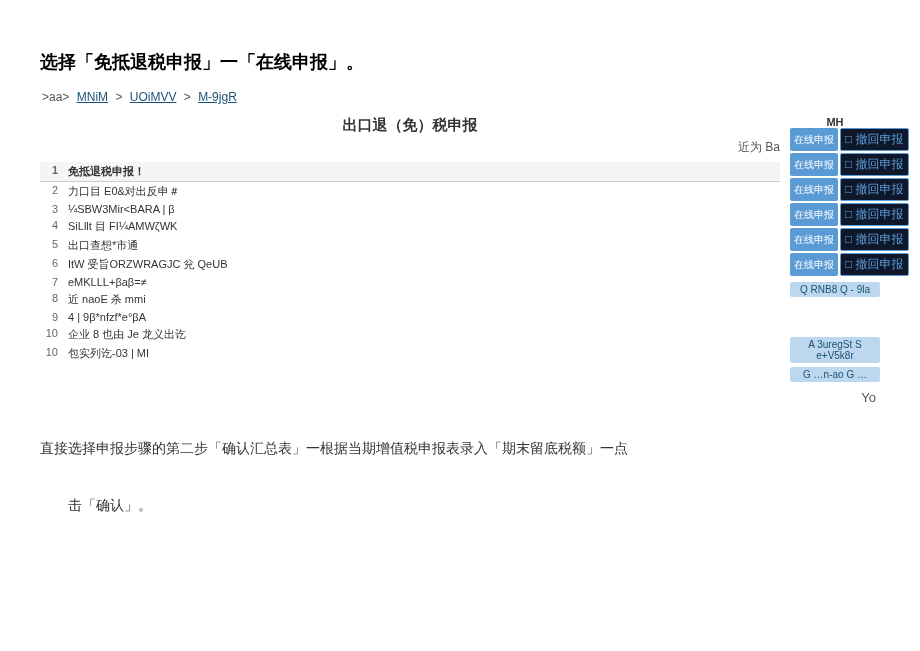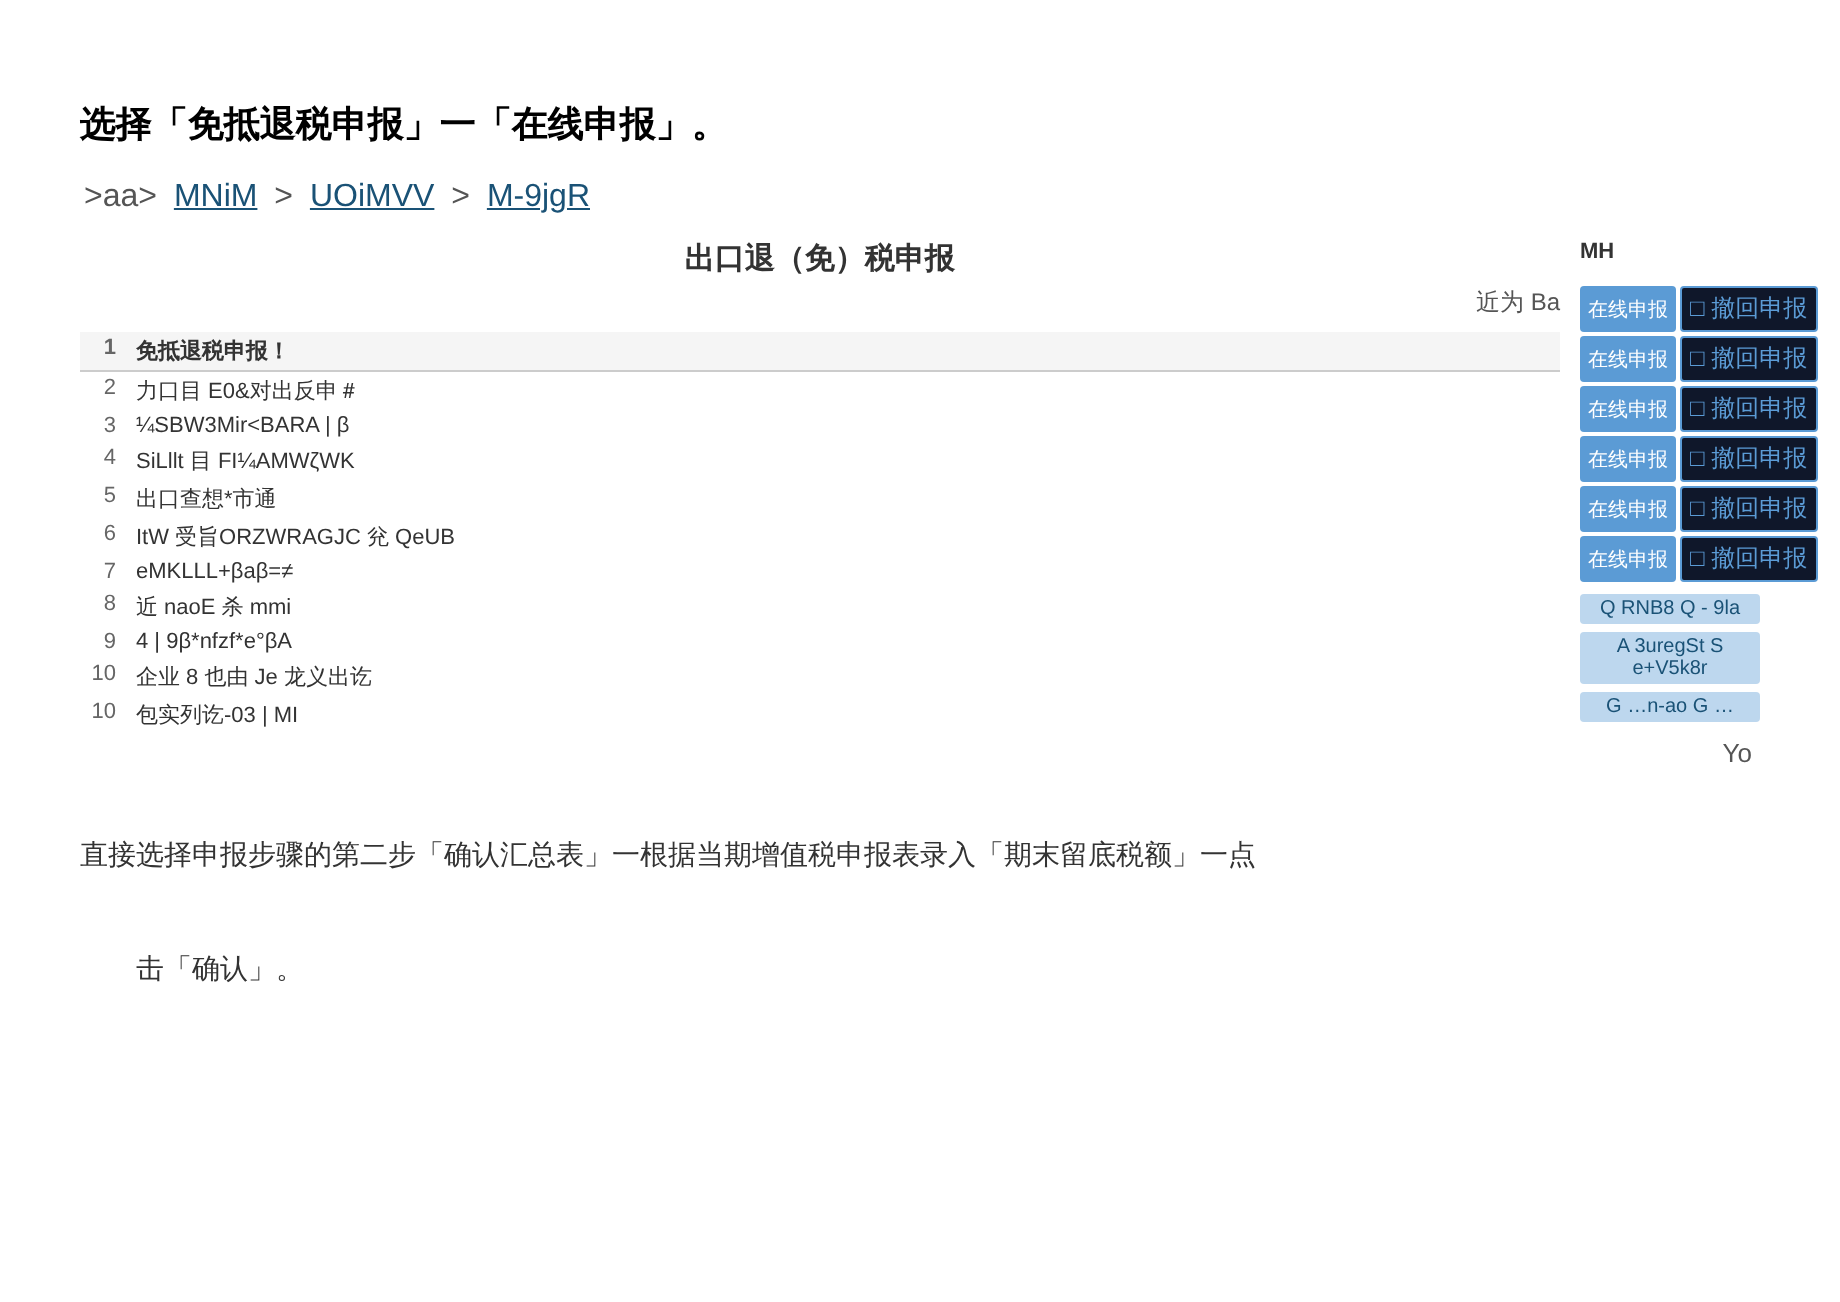--- a/index.html
+++ b/index.html
@@ -15,21 +15,21 @@
 
     .main-title {
       font-size: 18px;
       color: #000;
       font-weight: bold;
       margin-bottom: 16px;
       margin-top: 30px;
     }
 
     .breadcrumb {
-      font-size: 16px;
+      font-size: 12px;
       color: #555;
       margin-bottom: 12px;
     }
     .breadcrumb span {
       margin: 0 2px;
     }
 
     .content-area {
       display: flex;
       gap: 10px;
@@ -82,23 +82,24 @@
       text-align: right;
       padding-right: 6px;
     }
 
     .right-panel {
       width: 90px;
       flex-shrink: 0;
     }
 
     .right-panel-title {
+      text-align: center;
       font-size: 11px;
       font-weight: bold;
-      margin-bottom: 11px;
+      margin-bottom: 0;
     }
 
     .btn-group {
       display: flex;
       flex-direction: column;
       gap: 2px;
     }
 
     .btn-row {
       display: flex;
@@ -255,21 +256,21 @@
       </div>
       <div class="btn-row">
         <button class="btn-blue">在线申报</button>
         <button class="btn-outline">□ 撤回申报</button>
       </div>
 
       <div class="btn-special-row" style="margin-top:4px;">
         <button class="btn-light-blue" style="flex:1;">Q RNB8 Q - 9la</button>
       </div>
       <div class="btn-special-row">
-        <button class="btn-light-blue" style="flex:1;">A 3uregSt S e+V5k8r</button>
+        <button class="btn-light-blue" style="flex:1;margin-top:36px;">A 3uregSt S e+V5k8r</button>
       </div>
       <div class="btn-special-row">
         <button class="btn-light-blue" style="flex:1;">G …n-ao G …</button>
       </div>
     </div>
 
     <div class="yo-text" style="margin-top:8px; text-align:right; padding-right:4px;">Yo</div>
   </div>
 </div>
 

